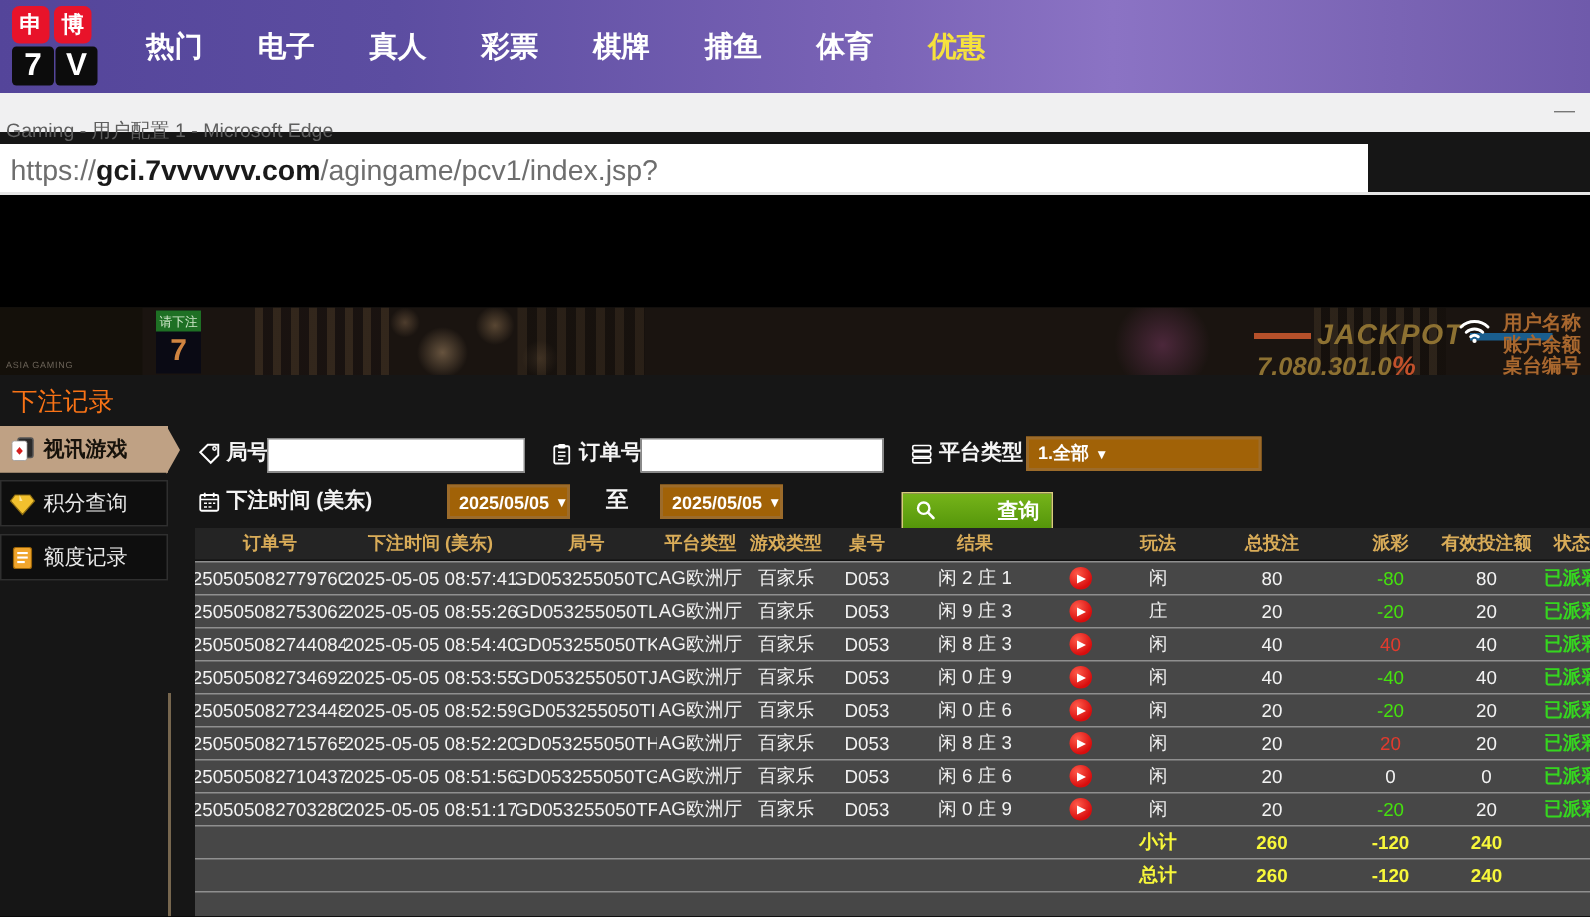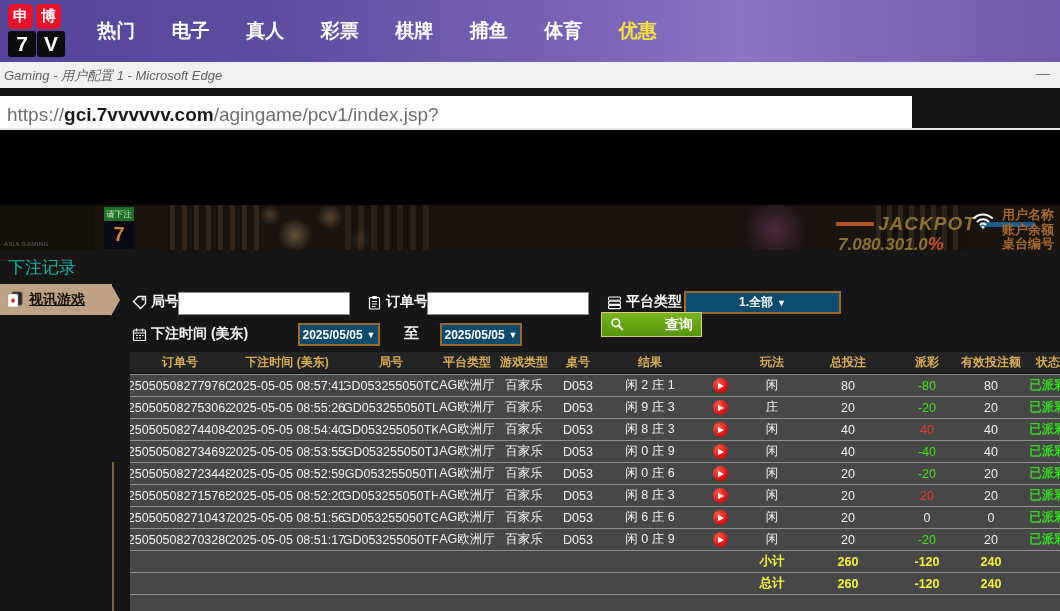--- a/index.html
+++ b/index.html
@@ -18,21 +18,21 @@
   .logo-tile { width:28px; height:26px; background:#0c0c0c; border-radius:3px; color:#fff;
     font-size:21px; font-weight:bold; display:flex; align-items:center; justify-content:center; }
   .logo-sub { margin-top:16px; height:5px; overflow:hidden; text-align:left; color:#0c0c0c;
     background:transparent; font-size:9px; font-weight:normal; letter-spacing:1px; line-height:7px; }
   .nav-items { position:absolute; left:79px; top:0; height:62px; display:flex; align-items:center; }
   .nav-item { width:74.5px; text-align:center; color:#ffffff; font-size:19px; font-weight:bold; cursor:pointer; }
   .nav-item.active { color:#f6e23c; }
 
   
   .title-bar { position:absolute; left:0; top:62px; width:1060px; height:26px; background:#f0f0f1; }
-  .title-bar-text { position:absolute; left:4px; top:5px; font-size:13px; color:#5f5f5f; white-space:nowrap;font-style:italic; }
+  .title-bar-text { position:absolute; left:4px; top:16px; font-size:13px; color:#5f5f5f; white-space:nowrap; }
   .min-btn { position:absolute; right:4px; top:0; width:28px; height:26px; cursor:pointer; }
   .min-glyph { position:absolute; right:6px; top:3px; color:#777; font-size:14px; }
   .url-bar { position:absolute; left:0; top:96px; width:912px; height:40px; background:#ffffff; border-bottom:2px solid #3a3a3a; }
   .url-text { position:absolute; left:7px; top:8px; font-size:19px; white-space:nowrap; }
   .url-scheme,.url-path { color:#6e6e6e; }
   .url-host { color:#1a1a1a; font-weight:600; }
 
   
   .video-black { position:absolute; left:0; top:128px; width:1060px; height:77px; background:#000; border-top:2px solid #e6e6e6; }
   .banner { position:absolute; left:0; top:205px; width:1060px; height:45px; background:#1a1410; overflow:hidden;padding-left:48px; }
@@ -58,39 +58,39 @@
   .bn-jackpot { position:absolute; left:836px; top:8px; display:flex; align-items:center; gap:4px; }
   .jp-dash-l { width:38px; height:4px; background:#b5502a; }
   .jp-dash-r { width:55px; height:5px; background:#1a5e8e; }
   .jp-label { color:#8d7132; font-size:19px; font-weight:900; font-style:italic; letter-spacing:1px; }
   .bn-jackpot-num { position:absolute; left:838px; top:29px; color:#8d7132; font-size:17px; font-weight:900; font-style:italic; white-space:nowrap; }
   .jp-suffix { color:#c2512b; font-size:18px; }
   .bn-wifi { position:absolute; left:972px; top:6px; }
   .bn-userinfo { position:absolute; left:1002px; top:3px; width:70px; color:#a8672e; font-size:13px; font-weight:bold; line-height:14.5px; white-space:nowrap; }
 
   
-  .page-title { position:absolute; left:8px; top:256px; color:#14b8a6; font-size:17px; }
+  .page-title { position:absolute; left:8px; top:256px; color:#f97316; font-size:17px; }
 
   .sidebar { position:absolute; left:0; top:284px; width:113px; }
   .side-item { position:relative; width:112px; height:31px; margin-bottom:5px; background:#0e0e0e;
-    border:1px solid #2f2f2f; display:flex; align-items:center; cursor:pointer;text-decoration:underline; }
+    border:1px solid #2f2f2f; display:flex; align-items:center; cursor:pointer; }
   .side-item .sicon { width:18px; height:18px; margin:0 5px 0 5px; flex:none; }
   .side-item .slabel { color:#e9e9e9; font-size:14px; white-space:nowrap; }
   .side-item.active { background:#bfa184; border-color:#bfa184; }
   .side-item.active .slabel { color:#17120b; font-weight:bold; }
   .side-item.active::after { content:""; position:absolute; right:-9px; top:50%; margin-top:-16px;
     border-left:9px solid #bfa184; border-top:16px solid transparent; border-bottom:16px solid transparent; }
   .side-edge { position:absolute; left:112px; top:462px; width:2px; height:149px; background:#8f7a5c; opacity:.8; }
 
   
   .flabel { position:absolute; display:flex; align-items:center; gap:4px; color:#f5f5f5; font-size:14px; font-weight:bold; white-space:nowrap; }
   .ficon { width:15px; height:15px; flex:none; }
   .tinput { position:absolute; height:23px; background:#fff; border:1px solid #8a8a8a; font-size:13px; padding:0 4px; color:#222; }
-  .dropbtn { position:absolute; height:23px; background:#0c4a6e; border:2px solid #9c6b2a; color:#fff;
-    font-size:12px; font-weight:bold; display:flex; align-items:center; justify-content:center; padding:0 6px; cursor:pointer; }
+  .dropbtn { position:absolute; height:23px; background:#a16207; border:2px solid #9c6b2a; color:#fff;
+    font-size:12px; font-weight:bold; display:flex; align-items:center; justify-content:flex-start; padding:0 6px; cursor:pointer; }
   .caret { font-size:9px; color:#fff; margin-left:4px; }
   .to-word { position:absolute; color:#f5f5f5; font-size:15px; font-weight:bold; }
   .search-btn { position:absolute; height:25px; background:linear-gradient(#76b41a,#55960a); border:1px solid #d9cc7c;
     color:#fff; font-size:14px; font-weight:bold; display:flex; align-items:center; gap:3px; padding:0 8px; cursor:pointer; }
 
   
   .table-wrap { position:absolute; left:130px; top:352px; width:930px; height:259px; overflow:hidden; }
   .btable { width:942px; }
   .trow { display:grid; grid-template-columns:100px 114px 94px 58px 56px 52px 92px 48px 56px 96px 62px 66px 48px;
     height:22px; background:#474747; border-top:1px solid #8f8f8f; }
@@ -190,20 +190,41 @@
     <div class="side-item active">
       <span class="sicon">
         <svg width="18" height="18" viewBox="0 0 18 18">
             <rect x="6" y="1" width="10" height="13" rx="1.5" fill="#2a2a2a" stroke="#555" stroke-width="1"></rect>
             <rect x="2" y="3" width="10" height="13" rx="1.5" fill="#fff" stroke="#999" stroke-width=".5"></rect>
             <path d="M7 7 l2.2 2.6 L7 12.2 L4.8 9.6 Z" fill="#d41f1f"></path>
           </svg>
       </span>
       <span class="slabel">视讯游戏</span>
     </div>
+    <div class="side-item">
+      <span class="sicon">
+        <svg width="18" height="18" viewBox="0 0 18 18">
+            <path d="M4 3 h10 l3 4 -8 9 -8 -9 Z" fill="#f2c country"></path>
+            <path d="M4 3 h10 l3 4 -8 9 -8 -9 Z" fill="#f2c12e" stroke="#8a6a10" stroke-width=".8"></path>
+            <path d="M7 3 l2 4 -2 0 Z" fill="#fff3c2" opacity=".8"></path>
+          </svg>
+      </span>
+      <span class="slabel">积分查询</span>
+    </div>
+    <div class="side-item">
+      <span class="sicon">
+        <svg width="18" height="18" viewBox="0 0 18 18">
+            <rect x="3" y="2" width="12" height="14" rx="1.5" fill="#f0a52c" stroke="#9c6508" stroke-width=".8"></rect>
+            <rect x="5.5" y="5" width="7" height="1.4" fill="#fff"></rect>
+            <rect x="5.5" y="8" width="7" height="1.4" fill="#fff"></rect>
+            <rect x="5.5" y="11" width="5" height="1.4" fill="#fff"></rect>
+          </svg>
+      </span>
+      <span class="slabel">额度记录</span>
+    </div>
   </div>
   <div class="side-edge"></div>
 
   <div class="flabel" style="left:132px; top:293px;">
     <span class="ficon">
       <svg width="15" height="15" viewBox="0 0 15 15">
           <path d="M1.5 6.5 L6.5 1.5 H13.5 V8.5 L8.5 13.5 Z" fill="none" stroke="#fff" stroke-width="1.3"></path>
           <circle cx="11" cy="4" r="1.1" fill="none" stroke="#fff" stroke-width="1"></circle>
         </svg>
     </span>
@@ -251,21 +272,21 @@
   </div>
   <div class="dropbtn" style="left:298px; top:323px; width:82px;">
     <span>2025/05/05</span>
     <span class="caret">▼</span>
   </div>
   <span class="to-word" style="left:404px; top:324px;">至</span>
   <div class="dropbtn" style="left:440px; top:323px; width:82px;">
     <span>2025/05/05</span>
     <span class="caret">▼</span>
   </div>
-  <div class="search-btn" style="left:601px; top:312px;gap:40px;">
+  <div class="search-btn" style="left:601px; top:328px;gap:40px;">
     <span class="ficon">
       <svg width="14" height="14" viewBox="0 0 14 14">
           <circle cx="5.8" cy="5.8" r="3.8" fill="none" stroke="#fff" stroke-width="1.6"></circle>
           <path d="M8.6 8.6 L12.3 12.3" stroke="#fff" stroke-width="1.8" stroke-linecap="round"></path>
         </svg>
     </span>
     <span>查询</span>
   </div>
 
   <div class="table-wrap">

